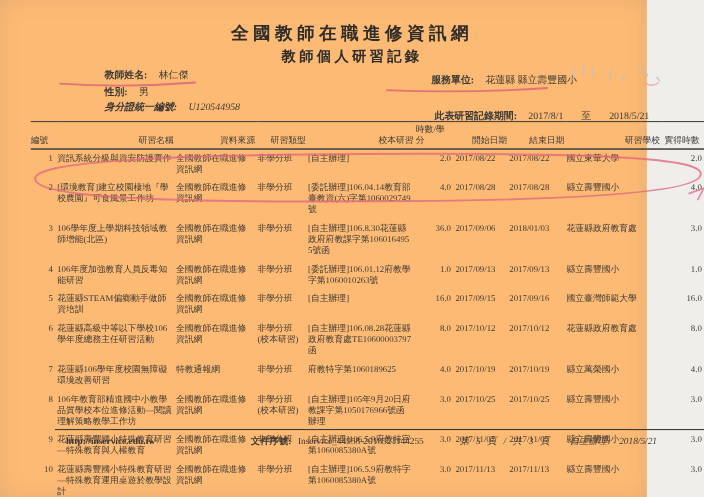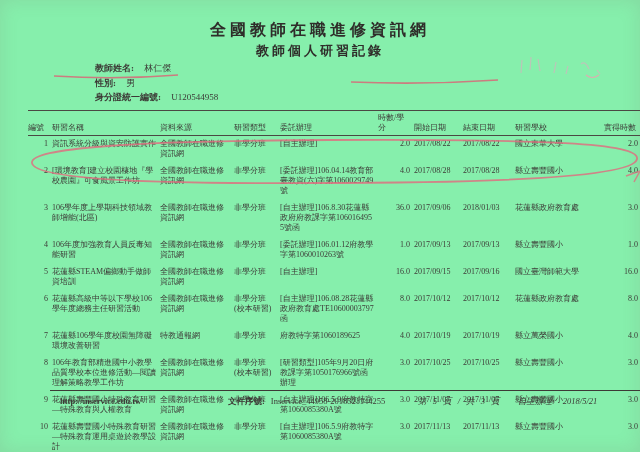--- a/index.html
+++ b/index.html
@@ -1,34 +1,34 @@
 <!DOCTYPE html>
 <html><head>
 <meta charset="utf-8">
 <style>
   html,body{margin:0;padding:0;width:640px;height:452px;overflow:hidden;
     background:#efeeeb;font-family:"Liberation Serif","DejaVu Serif",serif;}
-  .page{position:absolute;left:0;top:0;width:640px;height:452px;background:#86efac;
+  .page{position:absolute;left:0;top:0;width:588px;height:452px;background:#fdba74;
     color:#3a3834;box-shadow:inset 0 0 18px rgba(120,115,105,.18);}
   .title{position:absolute;left:0;top:20px;width:640px;text-align:center;
     font-size:16px;font-weight:bold;letter-spacing:4px;color:#2f2d2a;}
   .subtitle{position:absolute;left:0;top:42px;width:640px;text-align:center;
     font-size:13px;font-weight:bold;letter-spacing:3px;color:#2f2d2a;}
   .info{position:absolute;font-size:9px;color:#3c3a36;white-space:nowrap;padding-left:40px;}
   .info b{font-weight:bold;margin-right:8px;}
   #teacher{left:55px;top:62px;}
   #gender{left:55px;top:77px;}
-  #idnum{left:55px;top:91px;}
+  #idnum{left:55px;top:91px;font-style:italic;}
   #unit{left:352px;top:66px;}
   #period{left:355px;top:99px;}
   #period span{margin-right:14px;}
   table{position:absolute;left:28px;top:110px;width:604px;border-collapse:collapse;
     table-layout:fixed;font-size:8px;line-height:1.25;color:#3c3a36;}
   thead th{border-top:1.5px solid #4a4843;border-bottom:1px solid #4a4843;
-    font-weight:normal;text-align:left;vertical-align:bottom;padding:2px 2px 2px 0;}
+    font-weight:normal;text-align:right;vertical-align:bottom;padding:2px 2px 2px 0;}
   td{vertical-align:top;text-align:left;padding:3px 3px 4px 0;word-break:break-all;}
   .c-no{width:20px;text-align:right;padding-right:4px;}
   .c-name{width:106px;}
   .c-source{width:72px;margin-left:43px;}
   .c-type{width:44px;}
   .c-doc{width:96px;}
   .c-hours{width:32px;text-align:right;padding-right:4px;}
   .c-start{width:47px;}
   .c-end{width:50px;}
   .c-school{width:85px;}
@@ -59,29 +59,39 @@
     <span>林仁傑</span>
   </div>
   <div class="info" id="gender">
     <b>性別:</b>
     <span>男</span>
   </div>
   <div class="info" id="idnum">
     <b>身分證統一編號:</b>
     <span>U120544958</span>
   </div>
+  <div class="info" id="unit">
+    <b>服務單位:</b>
+    <span>花蓮縣  縣立壽豐國小</span>
+  </div>
+  <div class="info" id="period">
+    <b>此表研習記錄期間:</b>
+    <span>2017/8/1</span>
+    <span>至</span>
+    <span>2018/5/21</span>
+  </div>
 
   <table>
     <thead>
       <tr>
         <th class="c-no">編號</th>
         <th class="c-name">研習名稱</th>
         <th class="c-source">資料來源</th>
         <th class="c-type">研習類型</th>
-        <th class="c-doc">委託辦理</th>
+        <th class="c-doc">校本研習</th>
         <th class="c-hours">時數/學分</th>
         <th class="c-start">開始日期</th>
         <th class="c-end">結束日期</th>
         <th class="c-school">研習學校</th>
         <th class="c-earned">實得時數</th>
       </tr>
     </thead>
     <tbody>
         <tr>
           <td class="c-no">1</td>
@@ -165,21 +175,21 @@
           <td class="c-start">2017/10/19</td>
           <td class="c-end">2017/10/19</td>
           <td class="c-school">縣立萬榮國小</td>
           <td class="c-earned">4.0</td>
         </tr>
         <tr>
           <td class="c-no">8</td>
           <td class="c-name">106年教育部精進國中小教學品質學校本位進修活動—閱讀理解策略教學工作坊</td>
           <td class="c-source">全國教師在職進修資訊網</td>
           <td class="c-type">非學分班 (校本研習)</td>
-          <td class="c-doc">[研習類型]105年9月20日府教課字第1050176966號函辦理</td>
+          <td class="c-doc">[自主辦理]105年9月20日府教課字第1050176966號函辦理</td>
           <td class="c-hours">3.0</td>
           <td class="c-start">2017/10/25</td>
           <td class="c-end">2017/10/25</td>
           <td class="c-school">縣立壽豐國小</td>
           <td class="c-earned">3.0</td>
         </tr>
         <tr>
           <td class="c-no">9</td>
           <td class="c-name">花蓮縣壽豐國小特殊教育研習—特殊教育與人權教育</td>
           <td class="c-source">全國教師在職進修資訊網</td>

